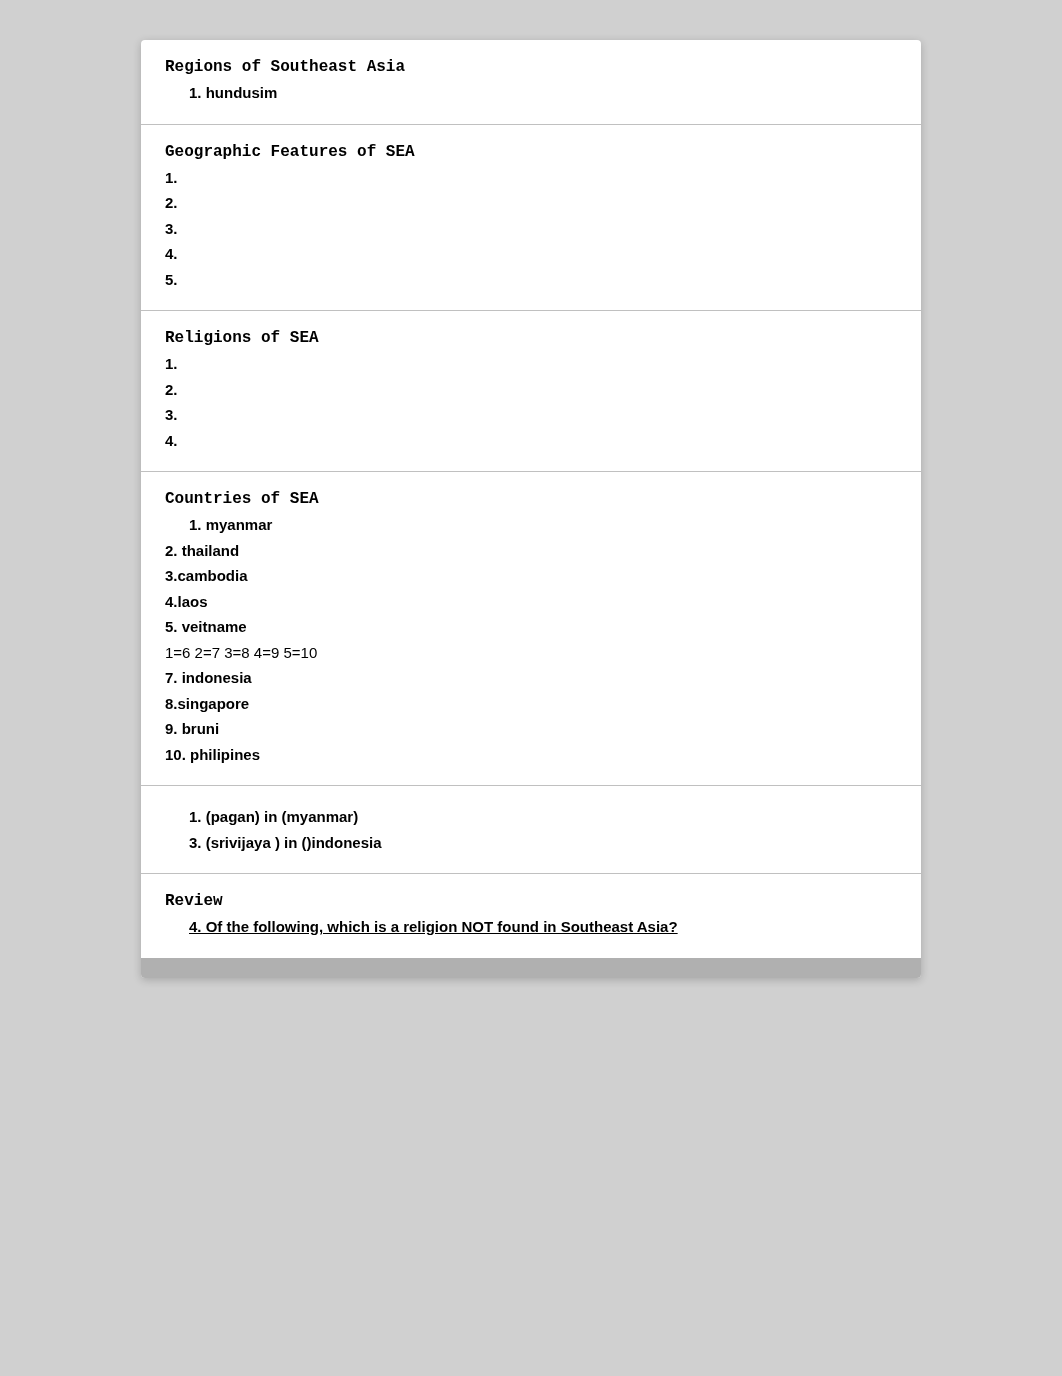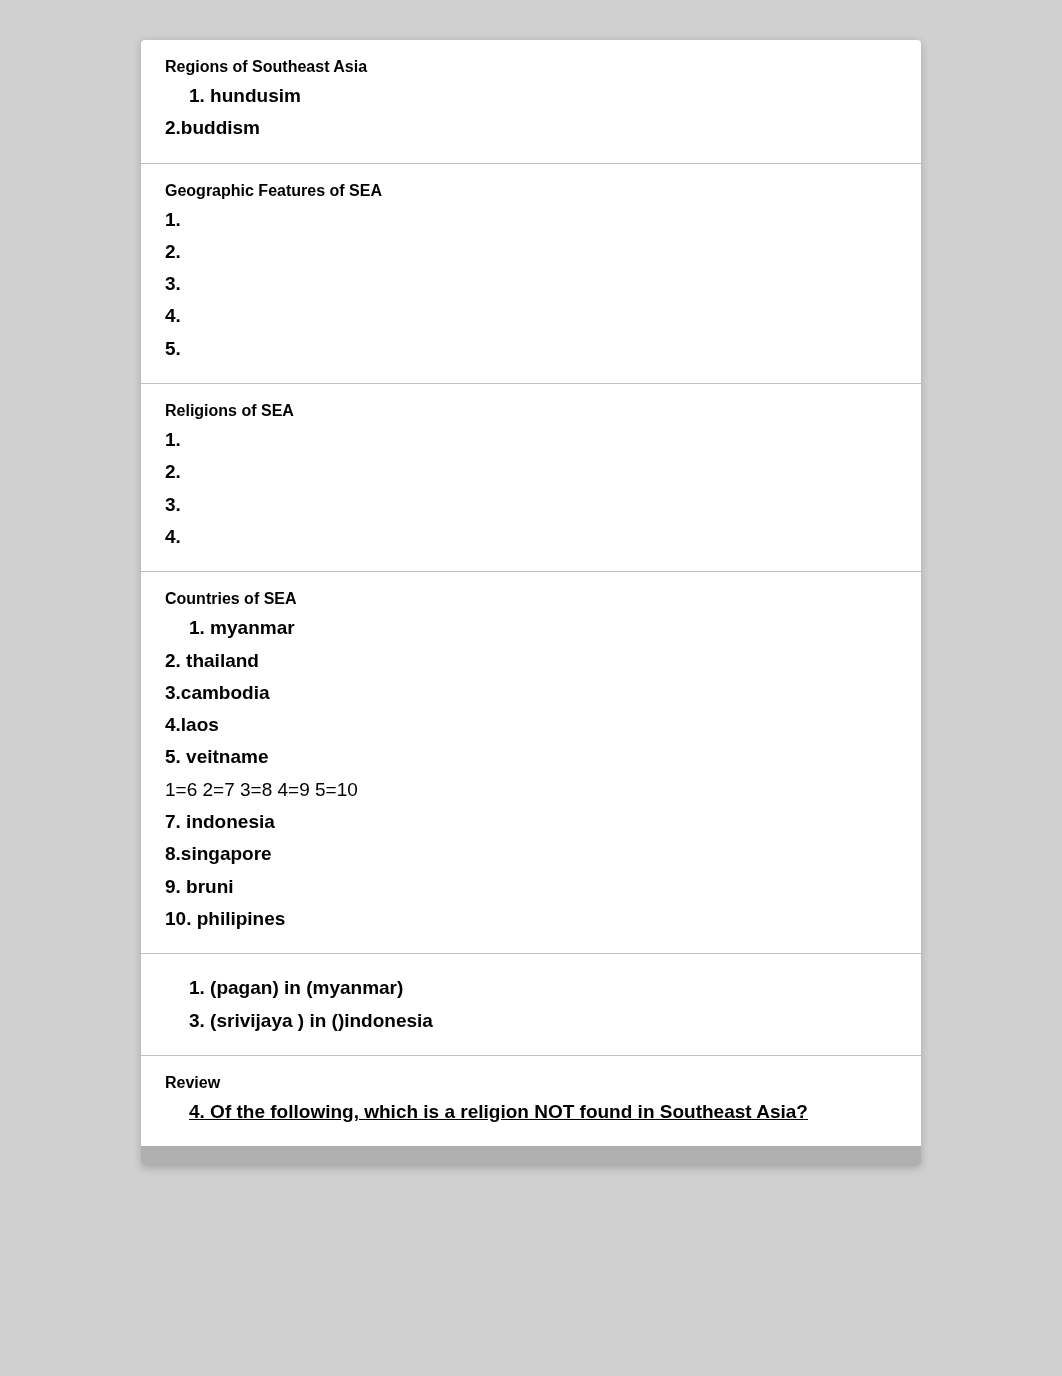--- a/index.html
+++ b/index.html
@@ -33,24 +33,25 @@
 
     .section:last-child {
       border-bottom: none;
     }
 
     .section-title {
       font-weight: bold;
       font-size: 16px;
       margin-bottom: 4px;
       color: #000;
+      font-family: Liberation Mono, monospace;
     }
 
     .section-content {
-      font-size: 19px;
+      font-size: 15px;
       color: #000;
       line-height: 1.7;
     }
 
     .item {
       display: block;
     }
 
     .item-indented {
       display: block;
@@ -70,21 +71,20 @@
 </head>
 <body>
 
 <div class="page-container">
 
   <div id="sections-container">
       <div class="section">
         <div class="section-title">Regions of Southeast Asia</div>
         <div class="section-content">
           <span class="item-indented item-bold">1.  hundusim</span>
-          <span class="item item-bold">2.buddism</span>
         </div>
       </div>
       <div class="section">
         <div class="section-title">Geographic Features of SEA</div>
         <div class="section-content">
           <span class="item item-bold">1.</span>
           <span class="item item-bold">2.</span>
           <span class="item item-bold">3.</span>
           <span class="item item-bold">4.</span>
           <span class="item item-bold">5.</span>

